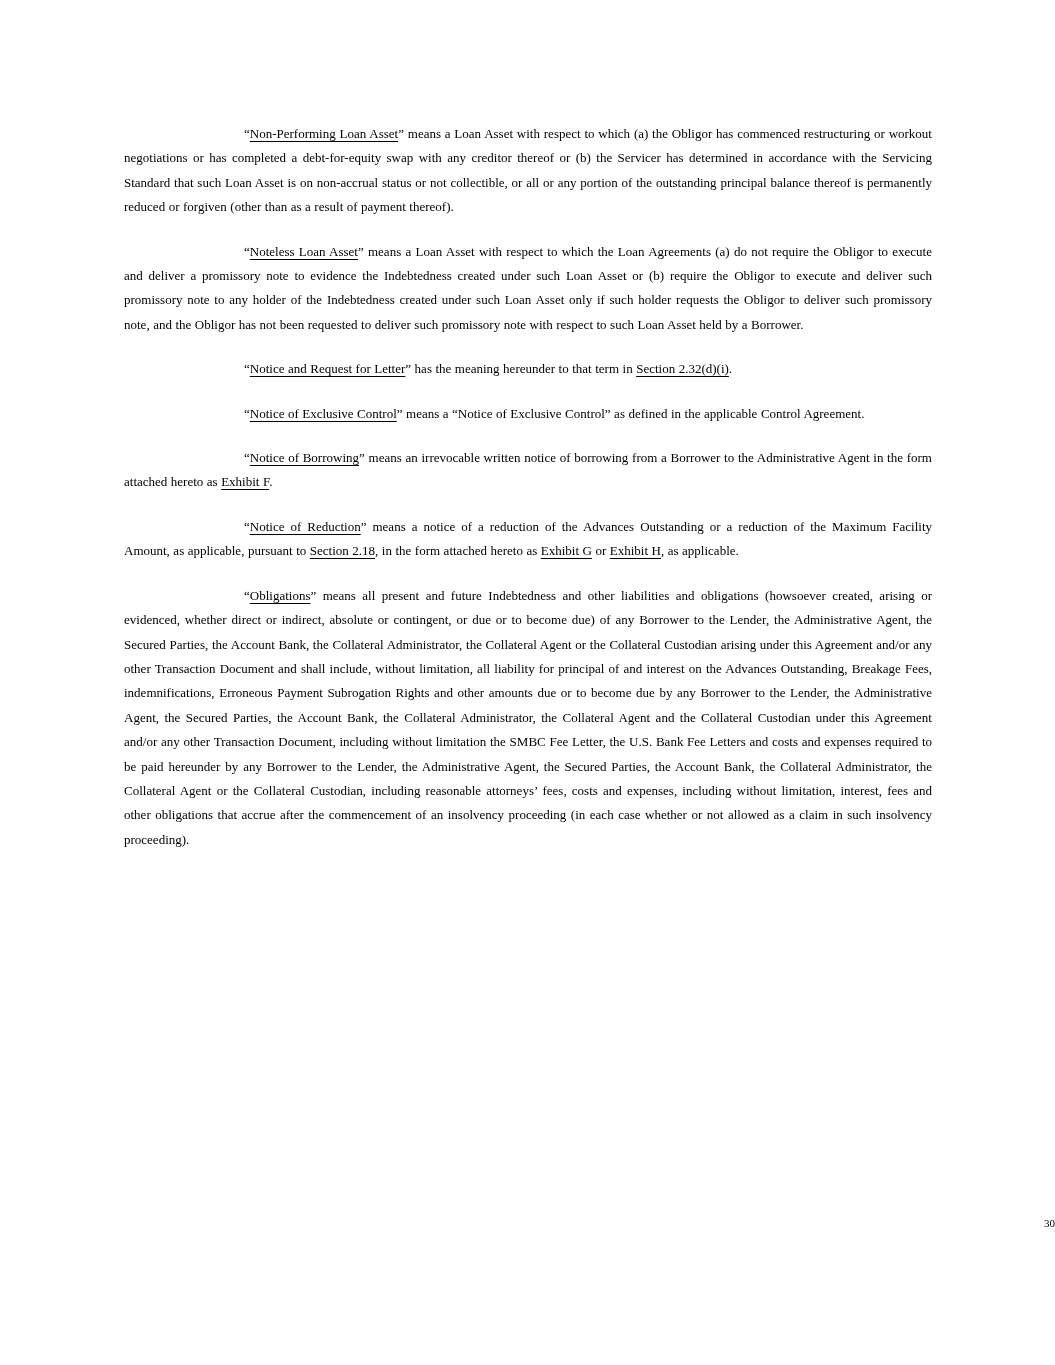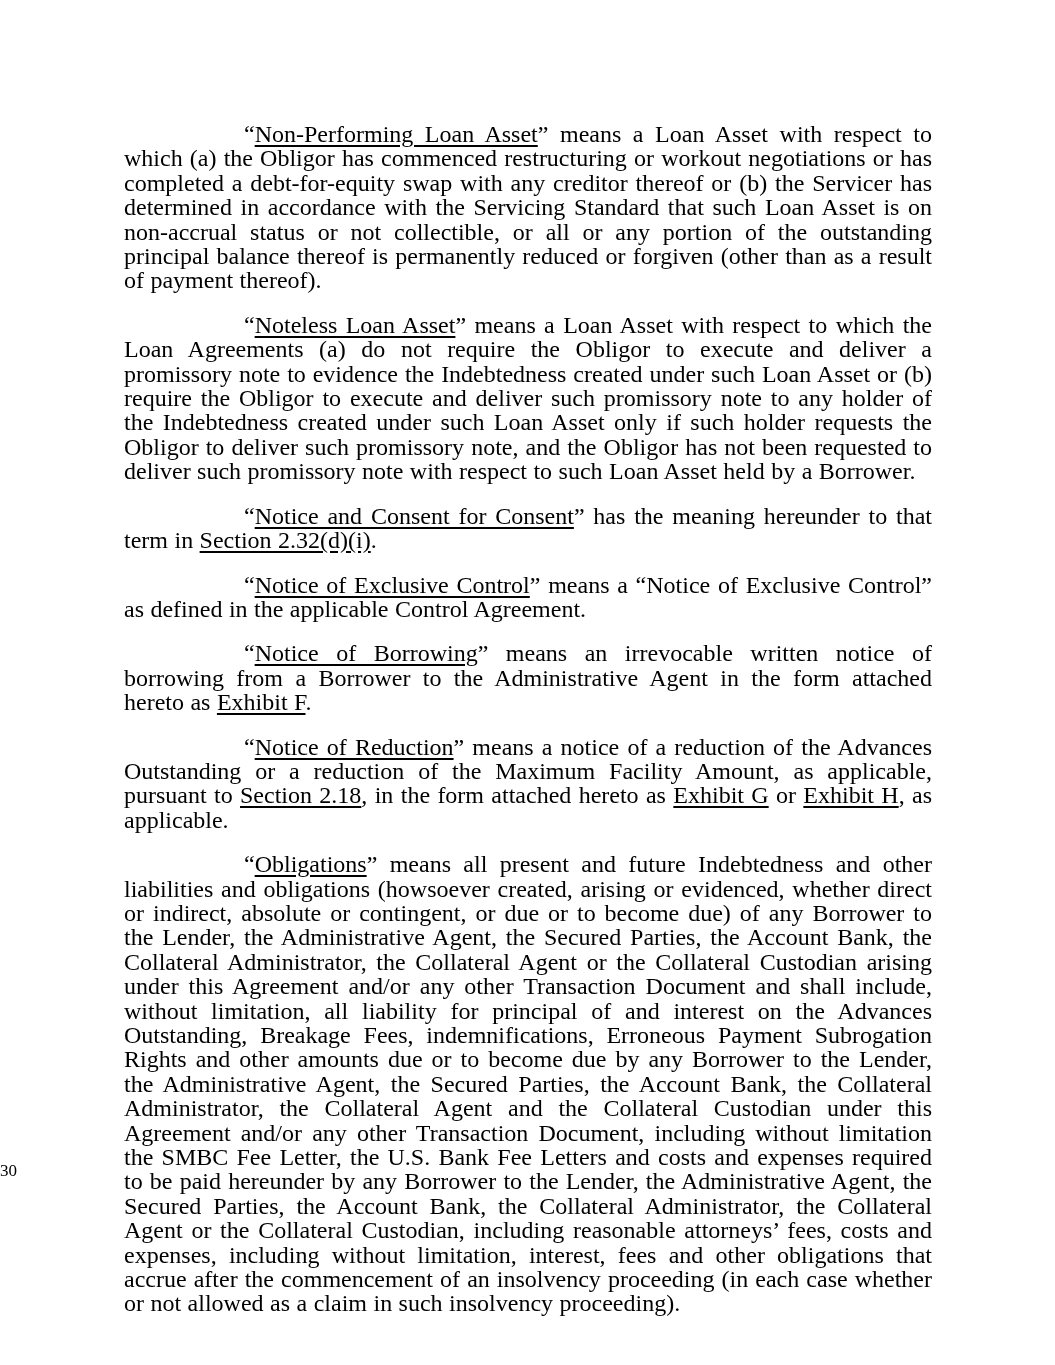--- a/index.html
+++ b/index.html
@@ -17,47 +17,47 @@
     overflow: hidden;
   }
   .content {
     position: absolute;
     left: 124px;
     top: 122px;
     width: 808px;
   }
   p.para {
     margin: 0 0 20px 0;
-    font-size: 24px;
+    font-size: 13px;
     line-height: 24.4px;
     text-align: justify;
     text-indent: 120px;
     word-spacing: 0.02em;
   }
   .u {
     text-decoration: underline;
     text-underline-offset: 3px;
   }
   .page-number {
     position: absolute;
-    top: 1161px;
+    top: 1213px;
     left: 0;
     width: 100%;
-    text-align: left;
-    font-size: 17px;
+    text-align: right;
+    font-size: 11px;
     line-height: 20px;
   }
 </style>
 </head>
 <body>
 
 <div class="page">
   <div class="content">
     <p class="para"><span>“</span><span class="u">Non-Performing Loan Asset</span><span>” means a Loan Asset with respect to which (a) the Obligor has commenced restructuring or workout negotiations or has completed a debt-for-equity swap with any creditor thereof or (b) the Servicer has determined in accordance with the Servicing Standard that such Loan Asset is on non-accrual status or not collectible, or all or any portion of the outstanding principal balance thereof is permanently reduced or forgiven (other than as a result of payment thereof).</span></p>
     <p class="para"><span>“</span><span class="u">Noteless Loan Asset</span><span>” means a Loan Asset with respect to which the Loan Agreements (a) do not require the Obligor to execute and deliver a promissory note to evidence the Indebtedness created under such Loan Asset or (b) require the Obligor to execute and deliver such promissory note to any holder of the Indebtedness created under such Loan Asset only if such holder requests the Obligor to deliver such promissory note, and the Obligor has not been requested to deliver such promissory note with respect to such Loan Asset held by a Borrower.</span></p>
-    <p class="para"><span>“</span><span class="u">Notice and Consent for Consent</span><span>” has the meaning hereunder to that term in </span><span class="u">Section 2.32(d)(i)</span><span>.</span></p>
+    <p class="para"><span>“</span><span class="u">Notice and Request for Letter</span><span>” has the meaning hereunder to that term in </span><span class="u">Section 2.32(d)(i)</span><span>.</span></p>
     <p class="para"><span>“</span><span class="u">Notice of Exclusive Control</span><span>” means a “Notice of Exclusive Control” as defined in the applicable Control Agreement.</span></p>
     <p class="para"><span>“</span><span class="u">Notice of Borrowing</span><span>” means an irrevocable written notice of borrowing from a Borrower to the Administrative Agent in the form attached hereto as </span><span class="u">Exhibit F</span><span>.</span></p>
     <p class="para"><span>“</span><span class="u">Notice of Reduction</span><span>” means a notice of a reduction of the Advances Outstanding or a reduction of the Maximum Facility Amount, as applicable, pursuant to </span><span class="u">Section 2.18</span><span>, in the form attached hereto as </span><span class="u">Exhibit G</span><span> or </span><span class="u">Exhibit H</span><span>, as applicable.</span></p>
     <p class="para"><span>“</span><span class="u">Obligations</span><span>” means all present and future Indebtedness and other liabilities and obligations (howsoever created, arising or evidenced, whether direct or indirect, absolute or contingent, or due or to become due) of any Borrower to the Lender, the Administrative Agent, the Secured Parties, the Account Bank, the Collateral Administrator, the Collateral Agent or the Collateral Custodian arising under this Agreement and/or any other Transaction Document and shall include, without limitation, all liability for principal of and interest on the Advances Outstanding, Breakage Fees, indemnifications, Erroneous Payment Subrogation Rights and other amounts due or to become due by any Borrower to the Lender, the Administrative Agent, the Secured Parties, the Account Bank, the Collateral Administrator, the Collateral Agent and the Collateral Custodian under this Agreement and/or any other Transaction Document, including without limitation the SMBC Fee Letter, the U.S. Bank Fee Letters and costs and expenses required to be paid hereunder by any Borrower to the Lender, the Administrative Agent, the Secured Parties, the Account Bank, the Collateral Administrator, the Collateral Agent or the Collateral Custodian, including reasonable attorneys’ fees, costs and expenses, including without limitation, interest, fees and other obligations that accrue after the commencement of an insolvency proceeding (in each case whether or not allowed as a claim in such insolvency proceeding).</span></p>
   </div>
   <div class="page-number">30</div>
 </div>
 
 </body></html>

